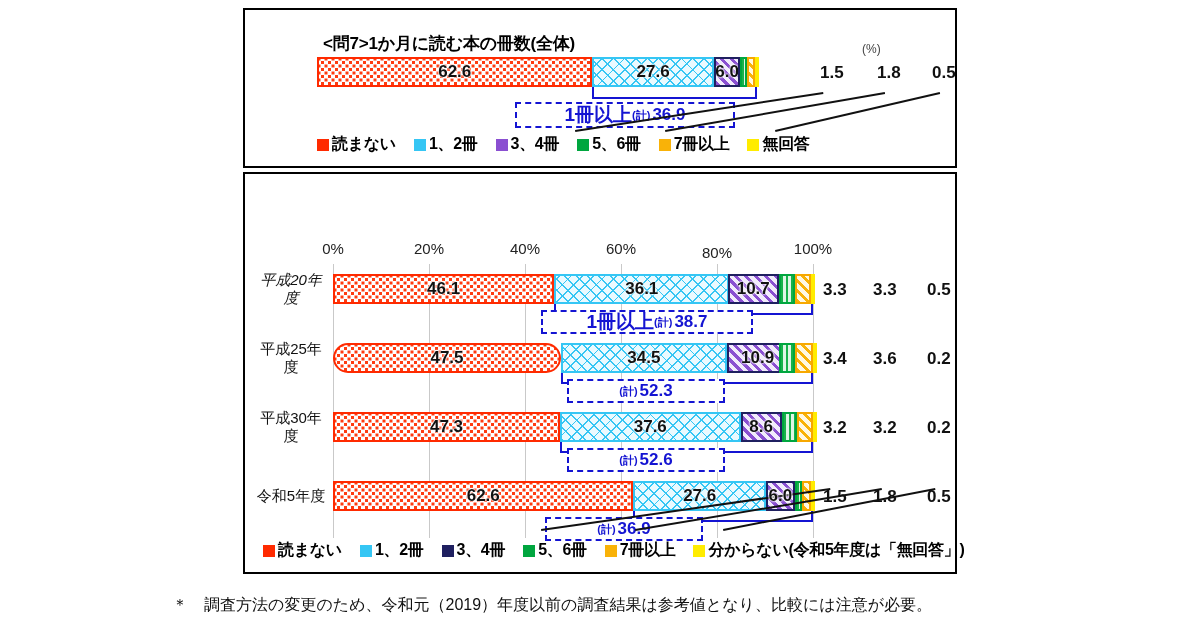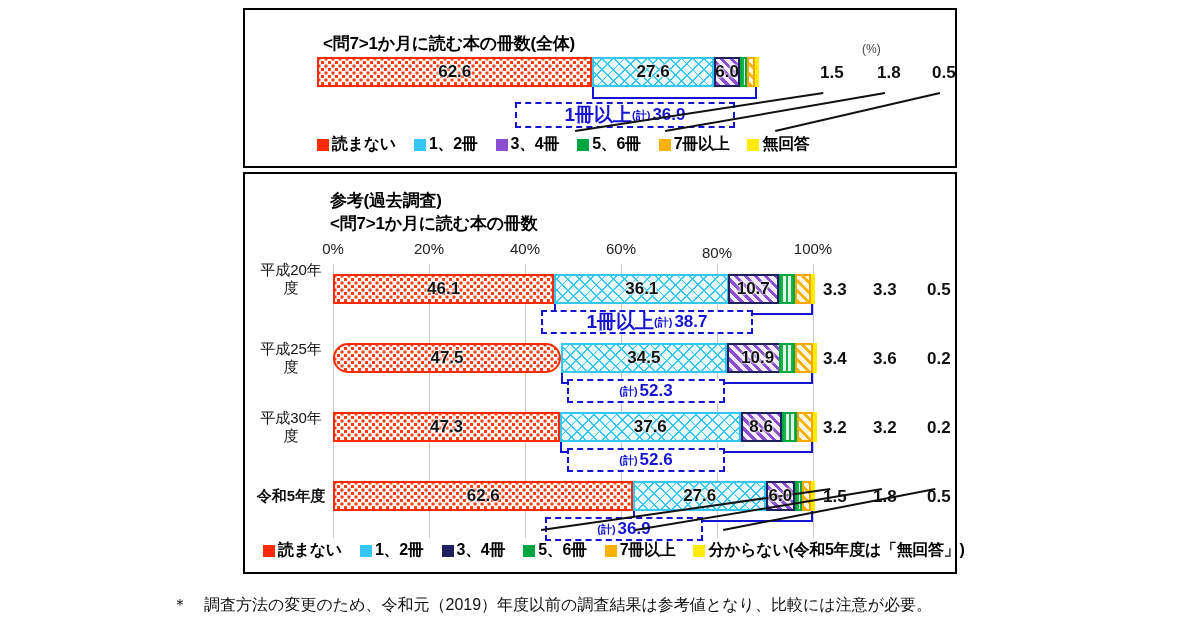--- a/index.html
+++ b/index.html
@@ -157,43 +157,39 @@
 
     <div id="top-leaders">
         <div class="leader" style="left:330px;top:120px;width:250.89440009693323px;transform:rotate(-8.711437551950366deg);"></div>
         <div class="leader" style="left:420px;top:120px;width:223.2576986354558px;transform:rotate(-9.79984866886764deg);"></div>
         <div class="leader" style="left:530px;top:120px;width:169.31922513406445px;transform:rotate(-12.969253456028714deg);"></div>
       </div>
   </div>
 
   <div class="panel" id="panel-bottom">
 
-    <div class="ttl" id="b-title">
-      <div>参考(過去調査)</div>
-      <div>&lt;問7&gt;1か月に読む本の冊数</div>
-    </div>
 
     <div id="b-axis">
         <div class="axis-lab" style="left:88px;top:66px;">0%</div>
         <div class="axis-lab" style="left:184px;top:66px;">20%</div>
         <div class="axis-lab" style="left:280px;top:66px;">40%</div>
         <div class="axis-lab" style="left:376px;top:66px;">60%</div>
         <div class="axis-lab" style="left:472px;top:70px;">80%</div>
         <div class="axis-lab" style="left:568px;top:66px;">100%</div>
       </div>
     <div id="b-grid">
         <div class="grid" style="left:88px;top:90px;height:274px;"></div>
         <div class="grid" style="left:184px;top:90px;height:274px;"></div>
         <div class="grid" style="left:280px;top:90px;height:274px;"></div>
         <div class="grid" style="left:376px;top:90px;height:274px;"></div>
         <div class="grid" style="left:472px;top:90px;height:274px;"></div>
         <div class="grid" style="left:568px;top:90px;height:274px;"></div>
       </div>
     <div id="b-rows">
-        <div class="ylab" style="left: 8px; top: 105px; width: 76px; white-space: pre-line;">平成20年
+        <div class="ylab" style="left: 8px; top: 115px; width: 76px; white-space: pre-line; font-style: italic;">平成20年
 度</div>
         <div class="bar seg-read" style="left:88px;top:100px;width:221.28px;height:30px;">
           <span class="bar-val">46.1</span>
         </div>
         <div class="bar seg-12" style="left:309.28px;top:100px;width:175px;height:30px;">
           <span class="bar-val">36.1</span>
         </div>
         <div class="bar seg-34" style="left:482.55999999999995px;top:100px;width:51.36px;height:30px;">
           <span class="bar-val">10.7</span>
         </div>
@@ -246,21 +242,21 @@
         <div class="bar seg-7p" style="left:552.16px;top:238px;width:15.36px;height:30px;"></div>
         <div class="bar seg-na" style="left:567.52px;top:238px;width:0.96px;height:30px;"></div>
         <div class="tval" style="left:578px;top:244px;">3.2</div>
         <div class="tval" style="left:628px;top:244px;">3.2</div>
         <div class="tval" style="left:682px;top:244px;">0.2</div>
         <div class="brk" style="left:315.03999999999996px;top:268px;width:253.44000000000005px;height:11px;"></div>
         <div class="callout" style="left:322px;top:274px;width:158px;height:24px;">
           <span class="c-sm">(計)</span>
           <span class="c-num">52.6</span>
         </div>
-        <div class="ylab" style="left: 8px; top: 322px; width: 76px; white-space: pre-line; font-weight: bold;">令和5年度</div>
+        <div class="ylab" style="left: 8px; top: 322px; width: 76px; white-space: pre-line;">令和5年度</div>
         <div class="bar seg-read" style="left:88px;top:307px;width:300.48px;height:30px;">
           <span class="bar-val">62.6</span>
         </div>
         <div class="bar seg-12" style="left:388.48px;top:307px;width:132.48000000000002px;height:30px;">
           <span class="bar-val">27.6</span>
         </div>
         <div class="bar seg-34" style="left:520.96px;top:307px;width:28.799999999999997px;height:30px;">
           <span class="bar-val">6.0</span>
         </div>
         <div class="bar seg-56" style="left:549.76px;top:307px;width:7.199999999999999px;height:30px;"></div>

